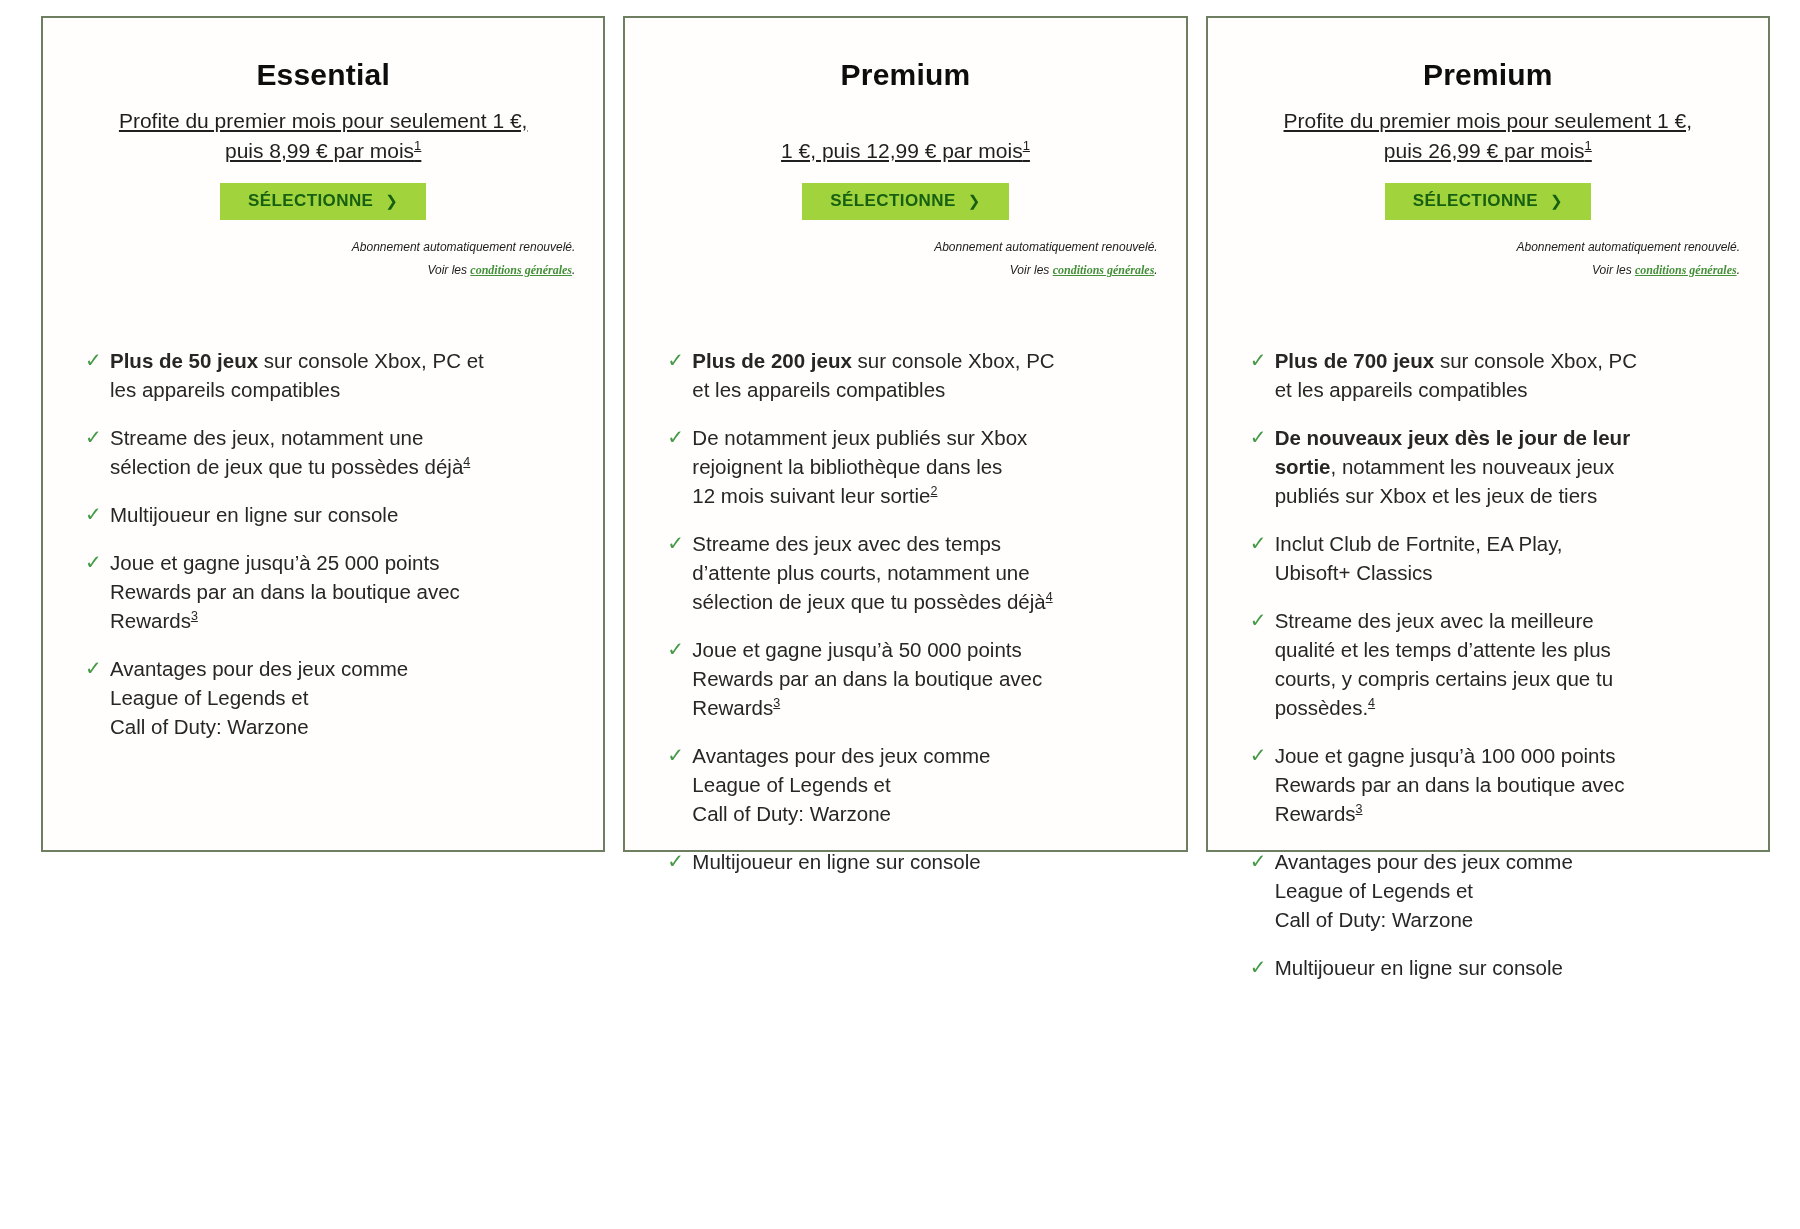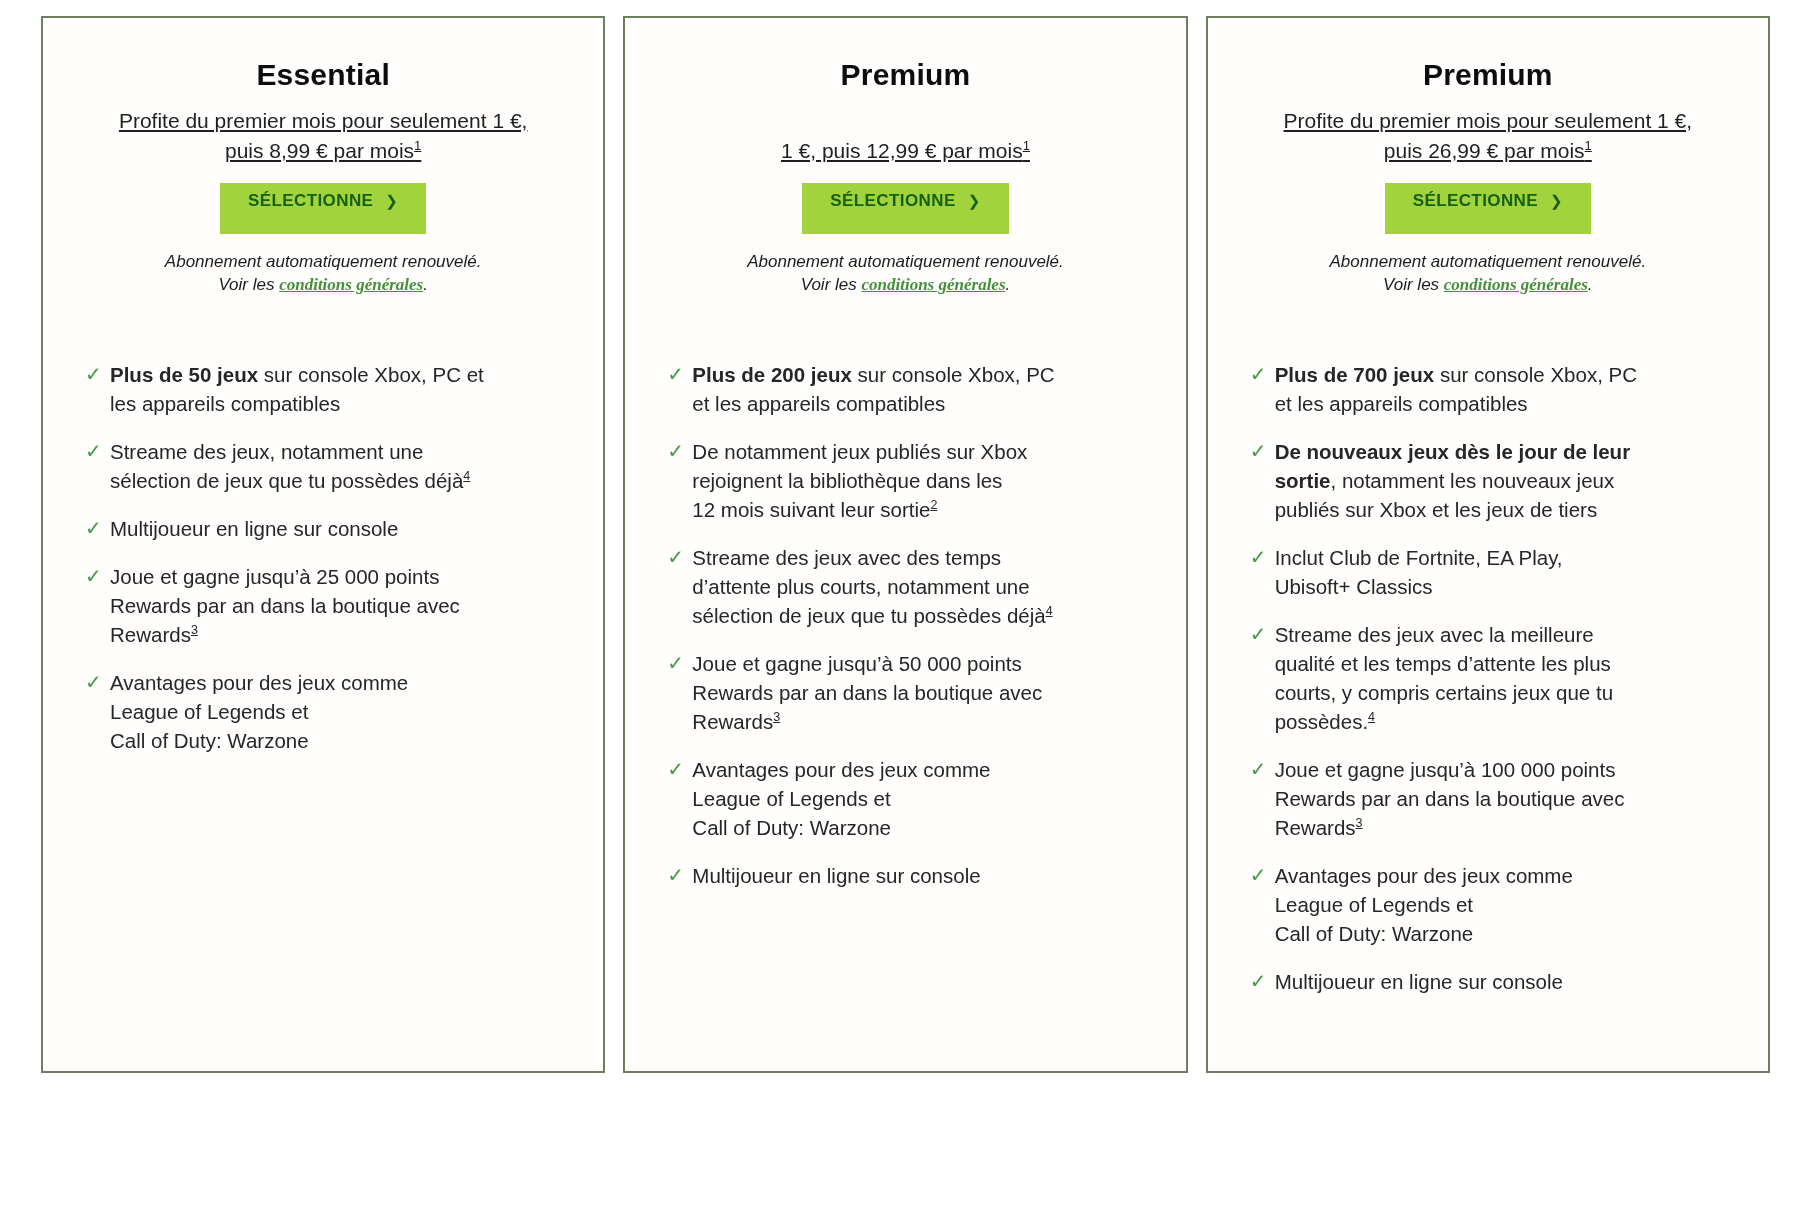--- a/index.html
+++ b/index.html
@@ -21,21 +21,21 @@
     color:var(--body);
     overflow:hidden;
   }
   .cards{
     display:flex;
     gap:18px;
     padding:16px 30px 0 41px;
   }
   .card{
     flex:1 1 0;
-    height:1057px;
+    height:836px;
     border:2px solid var(--border);
     background:#fffefc;
     padding:40px 28px 0 28px;
   }
   .plan-title{
     margin:0 0 14px 0;
     text-align:center;
     font-size:30px;
     font-weight:bold;
     color:var(--title);
@@ -55,32 +55,32 @@
   }
   .select-button{
     display:inline-block;
     background:var(--btn-bg);
     color:var(--btn-text);
     border:none;
     font-family:inherit;
     font-size:17px;
     font-weight:bold;
     letter-spacing:0.4px;
-    padding:8px 28px 23px 28px;
+    padding:8px 28px 9px 28px;
     cursor:pointer;
   }
   .select-button .chev{
     margin-left:12px;
     font-size:15px;
   }
   .note{
     margin:16px 0 0 0;
-    text-align:center;
+    text-align:right;
     font-style:italic;
-    font-size:17px;
+    font-size:12px;
     line-height:23px;
     color:#1c1c1c;
   }
   .note a.cg-link{
     color:var(--link);
     font-weight:bold;
     text-decoration:underline;
     font-family:Liberation Serif, serif;
   }
   .feature-list{

